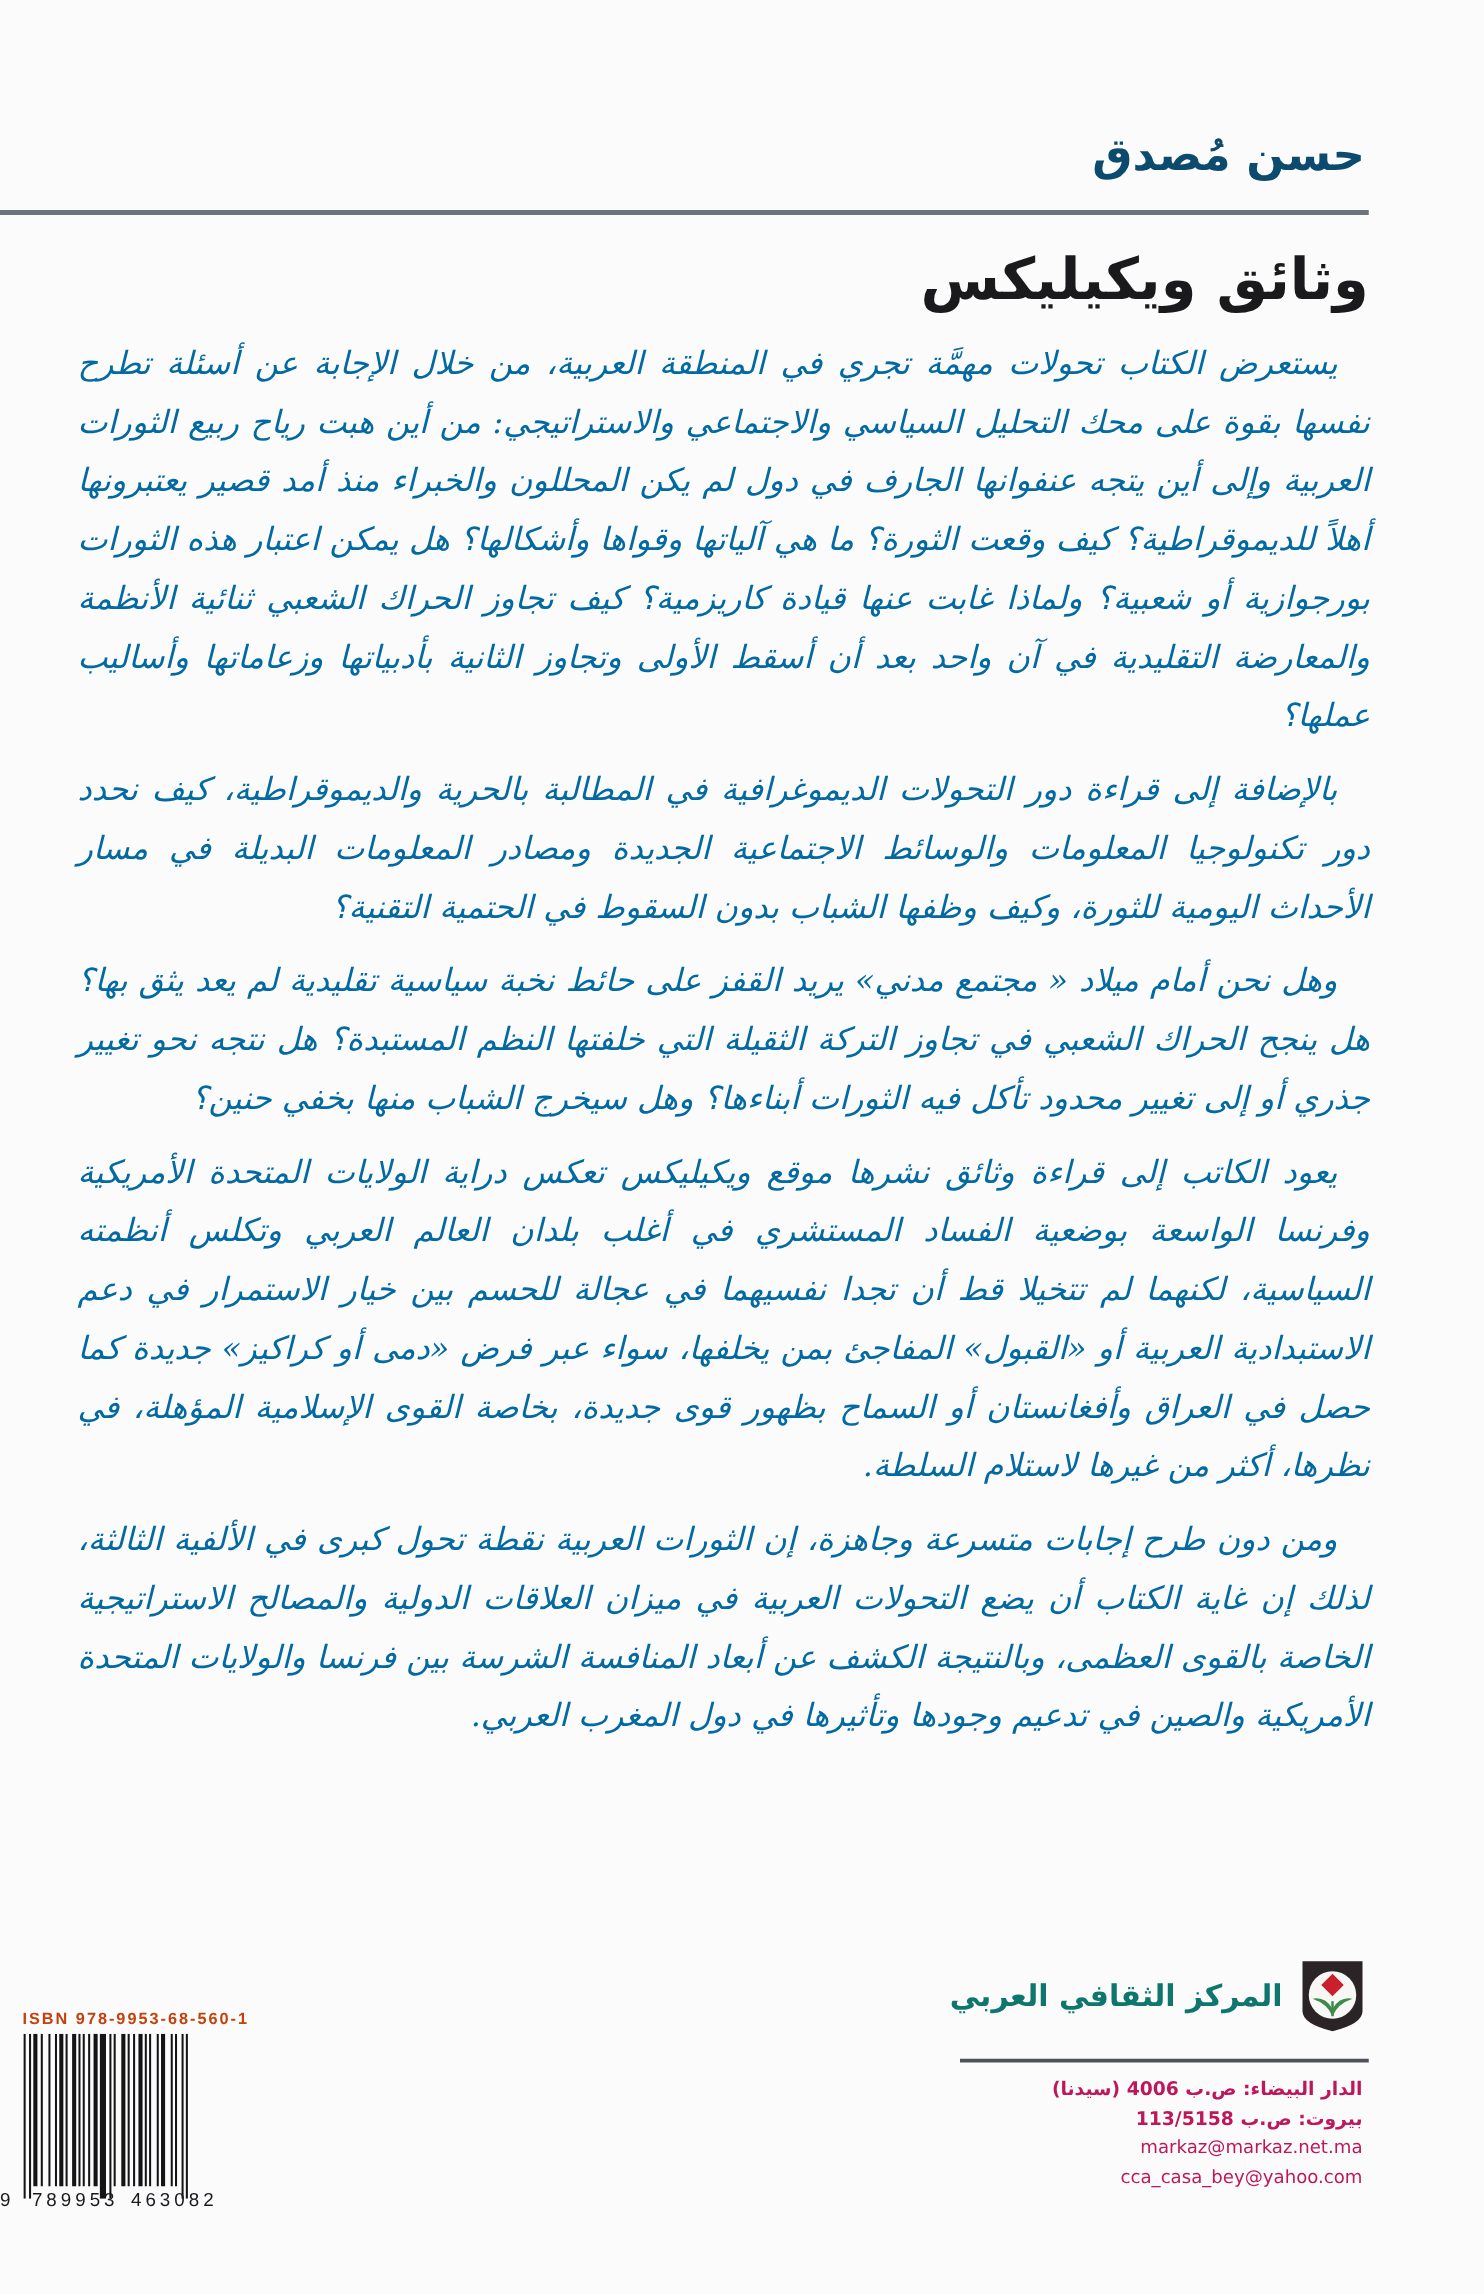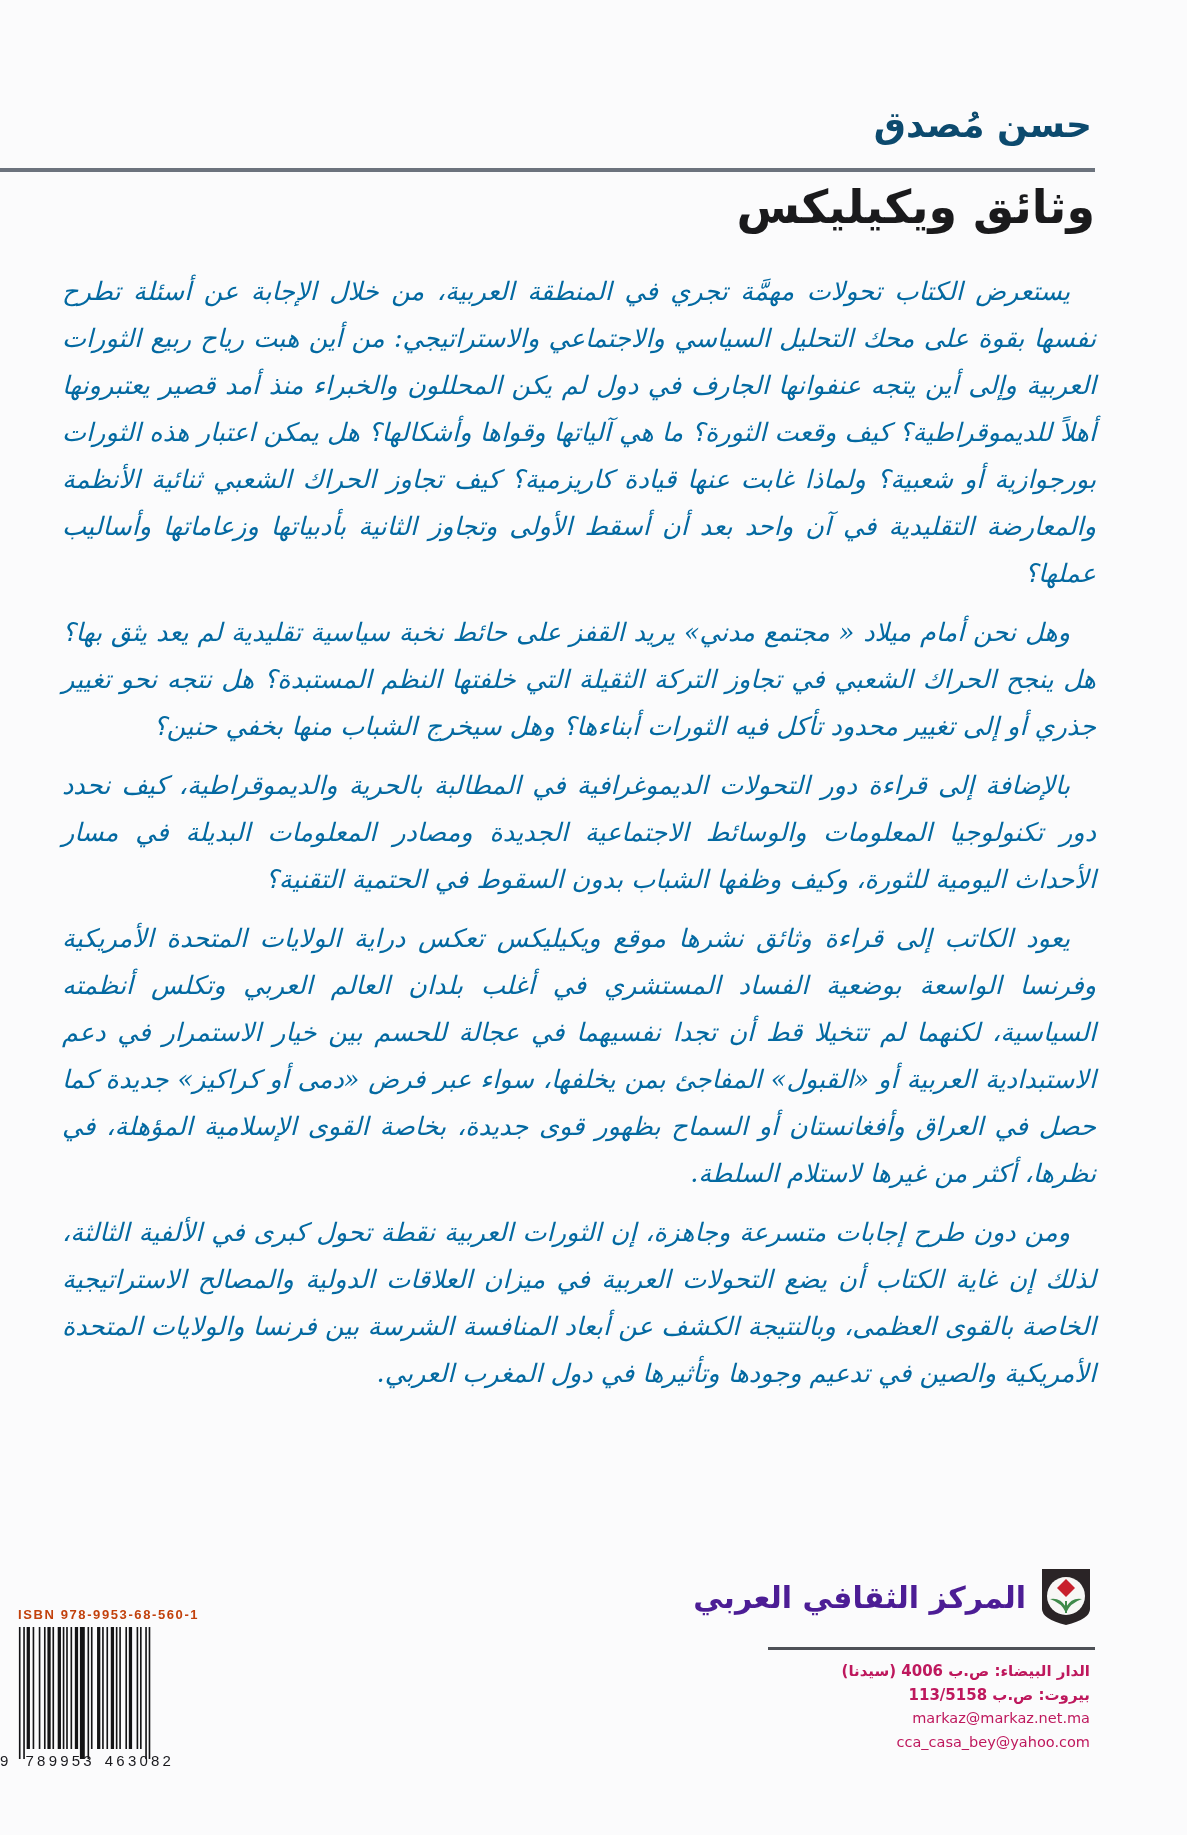--- a/index.html
+++ b/index.html
@@ -30,21 +30,21 @@
       position: absolute;
       left: 0;
       top: 168px;
       width: 1095px;
       height: 4px;
       background: #6c737d;
     }
     .title {
       position: absolute;
       right: 92px;
-      top: 180px;
+      top: 196px;
       font-family: "DejaVu Sans", sans-serif;
       font-size: 46px;
       font-weight: bold;
       color: #1a1a1c;
       direction: rtl;
       white-space: nowrap;
     }
     .body-text {
       position: absolute;
       left: 62px;
@@ -78,22 +78,22 @@
       gap: 14px;
     }
     .pub-logo {
       width: 52px;
       height: 60px;
       display: block;
     }
     .pub-name {
       font-family: "DejaVu Sans", sans-serif;
       font-weight: bold;
-      font-size: 30px;
-      color: #4c1d95;
+      font-size: 24px;
+      color: #0f766e;
       direction: rtl;
       white-space: nowrap;
     }
     .pub-rule {
       position: absolute;
       left: 768px;
       top: 1647px;
       width: 327px;
       height: 3px;
       background: #4e5157;
@@ -161,22 +161,22 @@
   </style>
 </head>
 <body>
 
 <div class="author">حسن مُصدق</div>
 <div class="top-rule"></div>
 <div class="title">وثائق ويكيليكس</div>
 
 <div class="body-text">
   <p class="first">يستعرض الكتاب تحولات مهمَّة تجري في المنطقة العربية، من خلال الإجابة عن أسئلة تطرح نفسها بقوة على محك التحليل السياسي والاجتماعي والاستراتيجي: من أين هبت رياح ربيع الثورات العربية وإلى أين يتجه عنفوانها الجارف في دول لم يكن المحللون والخبراء منذ أمد قصير يعتبرونها أهلاً للديموقراطية؟ كيف وقعت الثورة؟ ما هي آلياتها وقواها وأشكالها؟ هل يمكن اعتبار هذه الثورات بورجوازية أو شعبية؟ ولماذا غابت عنها قيادة كاريزمية؟ كيف تجاوز الحراك الشعبي ثنائية الأنظمة والمعارضة التقليدية في آن واحد بعد أن أسقط الأولى وتجاوز الثانية بأدبياتها وزعاماتها وأساليب عملها؟</p>
+  <p>بالإضافة إلى قراءة دور التحولات الديموغرافية في المطالبة بالحرية والديموقراطية، كيف نحدد دور تكنولوجيا المعلومات والوسائط الاجتماعية الجديدة ومصادر المعلومات البديلة في مسار الأحداث اليومية للثورة، وكيف وظفها الشباب بدون السقوط في الحتمية التقنية؟</p>
   <p>وهل نحن أمام ميلاد « مجتمع مدني» يريد القفز على حائط نخبة سياسية تقليدية لم يعد يثق بها؟ هل ينجح الحراك الشعبي في تجاوز التركة الثقيلة التي خلفتها النظم المستبدة؟ هل نتجه نحو تغيير جذري أو إلى تغيير محدود تأكل فيه الثورات أبناءها؟ وهل سيخرج الشباب منها بخفي حنين؟</p>
-  <p>بالإضافة إلى قراءة دور التحولات الديموغرافية في المطالبة بالحرية والديموقراطية، كيف نحدد دور تكنولوجيا المعلومات والوسائط الاجتماعية الجديدة ومصادر المعلومات البديلة في مسار الأحداث اليومية للثورة، وكيف وظفها الشباب بدون السقوط في الحتمية التقنية؟</p>
   <p>يعود الكاتب إلى قراءة وثائق نشرها موقع ويكيليكس تعكس دراية الولايات المتحدة الأمريكية وفرنسا الواسعة بوضعية الفساد المستشري في أغلب بلدان العالم العربي وتكلس أنظمته السياسية، لكنهما لم تتخيلا قط أن تجدا نفسيهما في عجالة للحسم بين خيار الاستمرار في دعم الاستبدادية العربية أو «القبول» المفاجئ بمن يخلفها، سواء عبر فرض «دمى أو كراكيز» جديدة كما حصل في العراق وأفغانستان أو السماح بظهور قوى جديدة، بخاصة القوى الإسلامية المؤهلة، في نظرها، أكثر من غيرها لاستلام السلطة.</p>
   <p>ومن دون طرح إجابات متسرعة وجاهزة، إن الثورات العربية نقطة تحول كبرى في الألفية الثالثة، لذلك إن غاية الكتاب أن يضع التحولات العربية في ميزان العلاقات الدولية والمصالح الاستراتيجية الخاصة بالقوى العظمى، وبالنتيجة الكشف عن أبعاد المنافسة الشرسة بين فرنسا والولايات المتحدة الأمريكية والصين في تدعيم وجودها وتأثيرها في دول المغرب العربي.</p>
 </div>
 
 <div class="publisher">
   <svg class="pub-logo" viewBox="0 0 52 60">
     <path d="M2 2 H50 V42 Q50 52 26 58 Q2 52 2 42 Z" fill="#2a2426"></path>
     <circle cx="26" cy="29" r="19" fill="#f7f7f5"></circle>
     <path d="M26 12 L35 21 L26 30 L17 21 Z" fill="#c8202c"></path>
     <path d="M26 46 Q22 36 10 32 Q20 30 26 40 Q32 30 42 32 Q30 36 26 46 Z" fill="#3f8a4a"></path>

